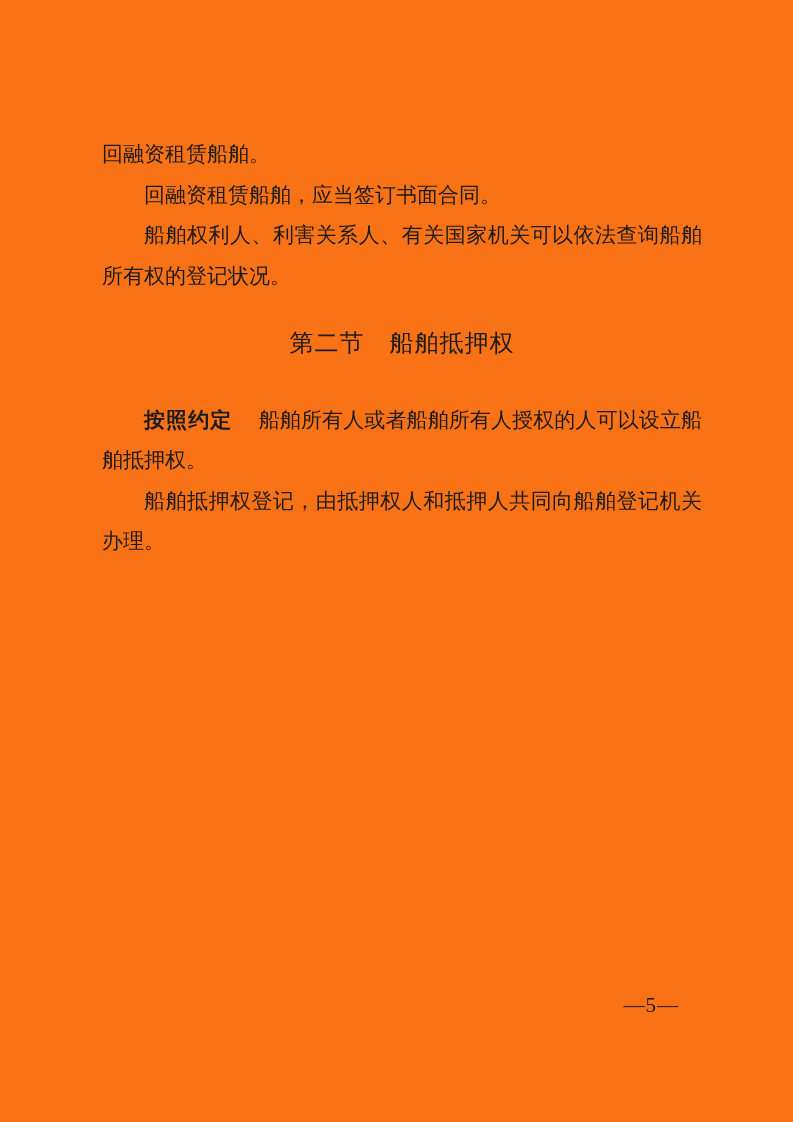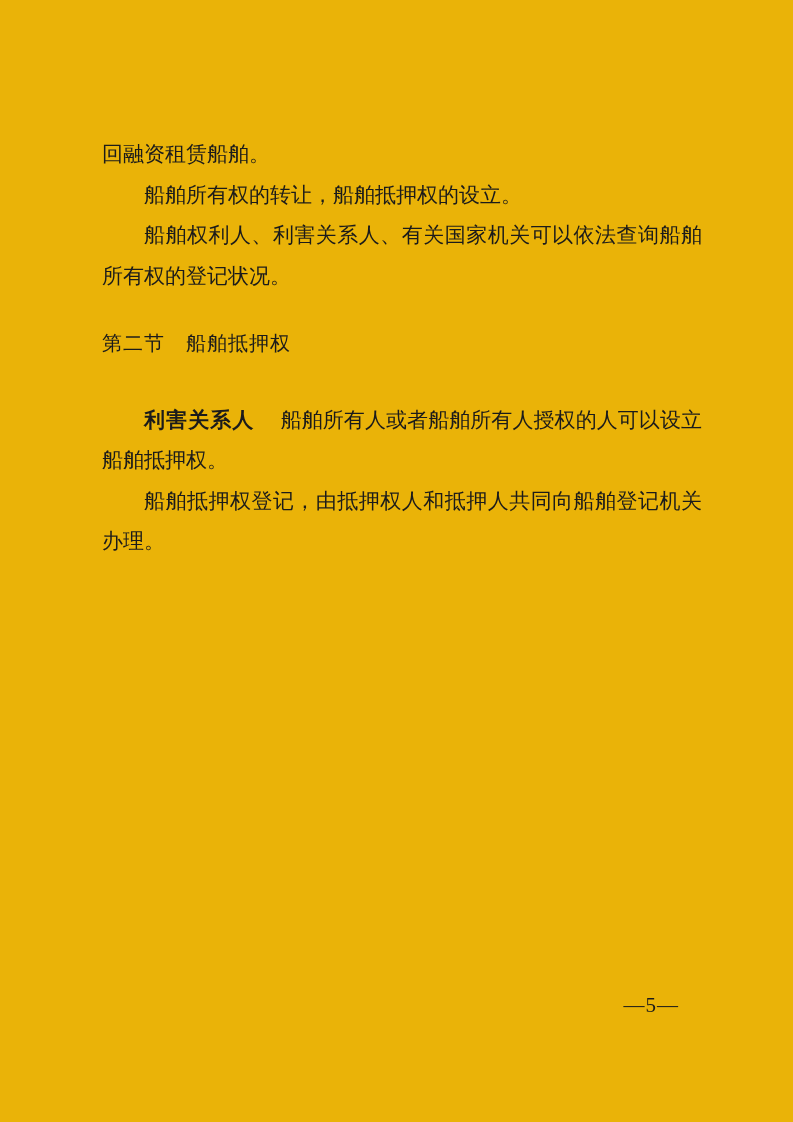--- a/index.html
+++ b/index.html
@@ -4,21 +4,21 @@
 <style>
   html, body {
     margin: 0;
     padding: 0;
     background: #ffffff;
   }
   .page {
     position: relative;
     width: 793px;
     height: 1122px;
-    background: #eab308;
+    background: #f97316;
     overflow: hidden;
     font-family: "Liberation Serif", serif;
     color: #1b1b1b;
   }
   .content {
     position: absolute;
     left: 102px;
     top: 134px;
     width: 600px;
     font-size: 21px;
@@ -33,42 +33,42 @@
   .para.indent {
     text-indent: 2em;
   }
   .article-num {
     font-weight: 700;
     font-family: "Liberation Sans", sans-serif;
     margin-right: 1.25em;
     letter-spacing: 1px;
   }
   .section-heading {
-    text-align: left;
+    text-align: center;
     text-indent: 0;
     margin: 27px 0 36px 0;
-    font-size: 20px;
+    font-size: 24px;
     letter-spacing: 1px;
   }
   .page-number {
     position: absolute;
     right: 114px;
     top: 993px;
     font-size: 21px;
     letter-spacing: 1px;
     font-family: "Liberation Serif", serif;
     color: #1b1b1b;
   }
 </style>
 </head>
 <body>
 
 <div class="page">
   <div class="content">
       <p class="para">回融资租赁船舶。</p>
-      <p class="para indent">船舶所有权的转让，船舶抵押权的设立。</p>
+      <p class="para indent">回融资租赁船舶，应当签订书面合同。</p>
       <p class="para indent">船舶权利人、利害关系人、有关国家机关可以依法查询船舶所有权的登记状况。</p>
       <div class="section-heading">第二节　船舶抵押权</div>
-      <p class="para indent"><span class="article-num">利害关系人</span>船舶所有人或者船舶所有人授权的人可以设立船舶抵押权。</p>
+      <p class="para indent"><span class="article-num">按照约定</span>船舶所有人或者船舶所有人授权的人可以设立船舶抵押权。</p>
       <p class="para indent">船舶抵押权登记，由抵押权人和抵押人共同向船舶登记机关办理。</p>
     </div>
   <div class="page-number">—5—</div>
 </div>
 
 </body></html>

